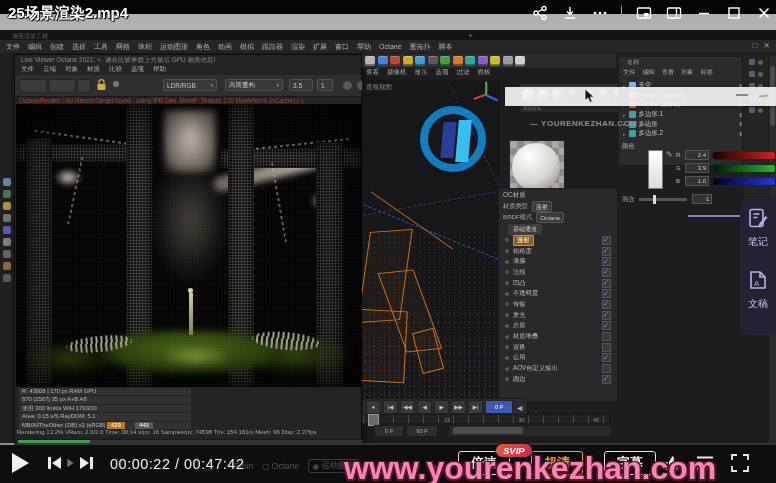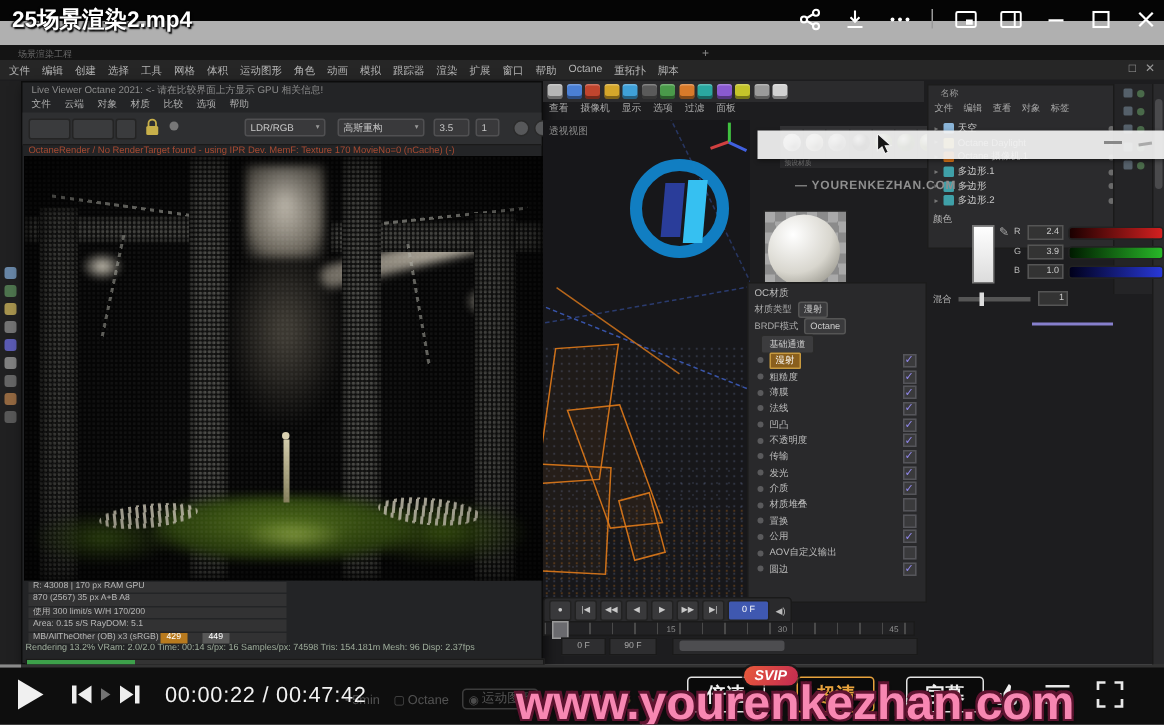--- a/index.html
+++ b/index.html
@@ -721,20 +721,39 @@
       <i class="dash1"></i>
       <i class="dash2"></i>
     </div>
   <div class="a" id="branddomain">— YOURENKEZHAN.COM —</div>
   <div class="a" id="cursor">
     <svg width="12" height="15" viewBox="0 0 12 15">
         <polygon points="1,0 1,11.5 4,9 6,13.5 8.2,12.4 6.2,8.2 10,8" fill="#161616" stroke="#eee" stroke-width="0.8"></polygon>
       </svg>
   </div>
 
+  <div class="a" id="notespanel">
+    <span>
+      <svg width="22" height="22" viewBox="0 0 22 22" fill="none" stroke="#b9aef0" stroke-width="1.6">
+          <rect x="3" y="2.5" width="13" height="17" rx="2"></rect>
+          <path d="M6.5 7h6M6.5 10.5h4"></path>
+          <path d="M12 17l6.5-8 2 1.6-6.5 8-2.6.9z" fill="#b9aef0" stroke="none"></path>
+        </svg>
+    </span>
+    <span class="np-label">笔记</span>
+    <div style="height:8px"></div>
+    <span>
+      <svg width="22" height="22" viewBox="0 0 22 22" fill="none" stroke="#b9aef0" stroke-width="1.6">
+          <path d="M4 3h9l5 5v11H4z"></path>
+          <path d="M13 3v5h5"></path>
+          <text x="7" y="17" font-size="8" fill="#b9aef0" stroke="none" font-family="sans-serif">A</text>
+        </svg>
+    </span>
+    <span class="np-label">文稿</span>
+  </div>
 
   <div class="a" id="playerbar">
     <div class="a" id="seek">
         <i></i>
       </div>
     <div class="a" id="play"></div>
     <div class="a pn" style="left:48px">
         <span class="pbar"></span>
         <span class="ptri-l"></span>
       </div>

